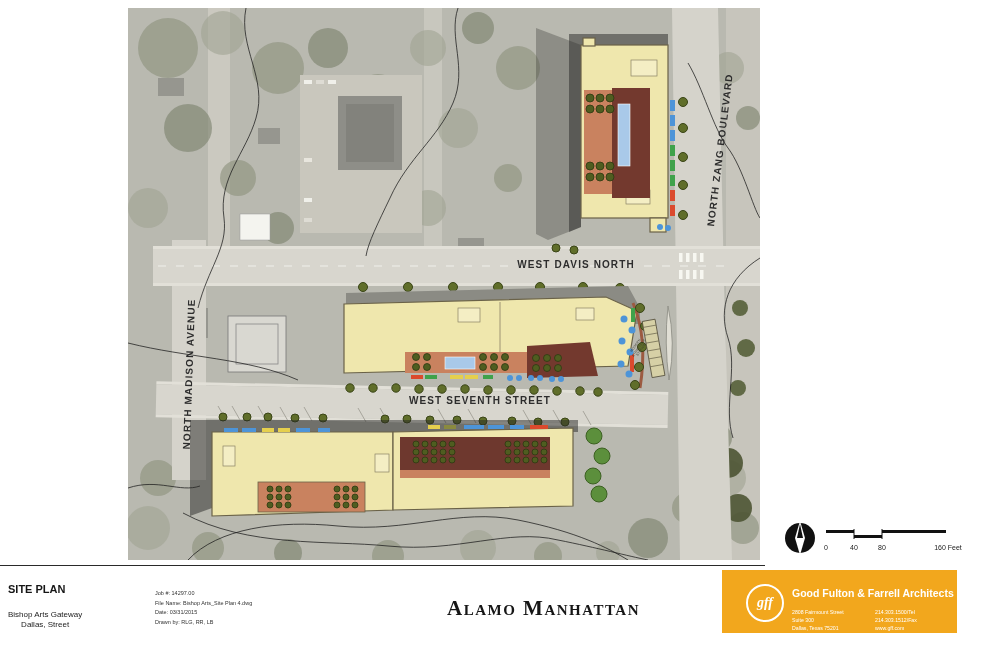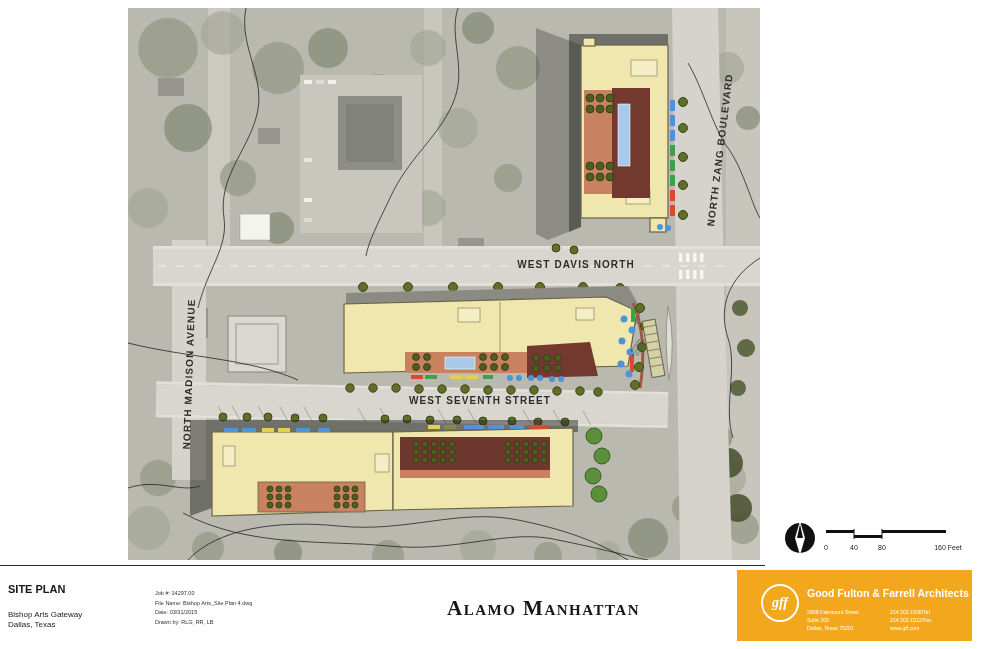--- a/index.html
+++ b/index.html
@@ -28,27 +28,27 @@
   .shadow{fill:rgba(40,40,38,.5);}
   .softshadow{fill:rgba(40,40,38,.3);}
   .street{fill:#d8d6ce;}
   .walk{fill:#e2e0d8;}
   
   .scalebar{position:absolute;left:778px;top:516px;}
   .scalebar text{font:7px "Liberation Sans",sans-serif;fill:#1a1a1a;}
   
   .footer-line{position:absolute;left:0;top:565px;width:765px;height:1px;background:#2a2a2a;}
   .sheet-type{position:absolute;left:8px;top:583px;font:700 11px "Liberation Sans",sans-serif;color:#161616;}
-  .proj-name{position:absolute;left:8px;top:610px;font:8px/10px "Liberation Sans",sans-serif;color:#222;}
+  .proj-name{position:absolute;left:8px;top:610px;font:8px/10px "Liberation Sans",sans-serif;color:#222;text-align:center;}
   .job-block{position:absolute;left:155px;top:589px;font:5.5px/9.5px "Liberation Sans",sans-serif;color:#333;}
   .main-title{position:absolute;left:360px;top:596px;width:280px;text-align:right;
               font-family:"Liberation Serif",serif;font-variant:small-caps;font-weight:700;
               font-size:21px;letter-spacing:1.5px;color:#161616;}
   
-  .firm{position:absolute;left:737px;top:570px;width:235px;height:71px;background:#f2a71d;}
+  .firm{position:absolute;left:722px;top:570px;width:235px;height:63px;background:#f2a71d;}
   .gff-circle{position:absolute;left:24px;top:14px;width:38px;height:38px;border:2.5px solid #fff;
               border-radius:50%;box-sizing:border-box;display:flex;align-items:center;justify-content:center;}
   .gff-circle span{font:italic 600 14px "Liberation Serif",serif;color:#fff;}
   .firm-name{position:absolute;left:70px;top:17px;font:700 10.5px "Liberation Sans",sans-serif;color:#fff;}
   .firm-col{position:absolute;top:38px;font:5.2px/8px "Liberation Sans",sans-serif;color:#fff;}
   .firm-col.a{left:70px;} .firm-col.b{left:153px;}
 </style>
 </head>
 <body>
 
@@ -427,21 +427,21 @@
     <text x="76" y="34" text-anchor="middle">40</text>
     <text x="104" y="34" text-anchor="middle">80</text>
     <text x="170" y="34" text-anchor="middle">160 Feet</text>
   </svg>
 
   <div class="footer-line"></div>
 
   <div class="sheet-type">SITE PLAN</div>
   <div class="proj-name">
     <div>Bishop Arts Gateway</div>
-    <div>Dallas, Texas</div>
+    <div>Dallas, Street</div>
   </div>
 
   <div class="job-block">
     <div>Job #: 14297.00</div>
     <div>File Name: Bishop Arts_Site Plan 4.dwg</div>
     <div>Date: 03/31/2015</div>
     <div>Drawn by: RLG, RR, LB</div>
   </div>
 
   <div class="main-title">Alamo Manhattan</div>

